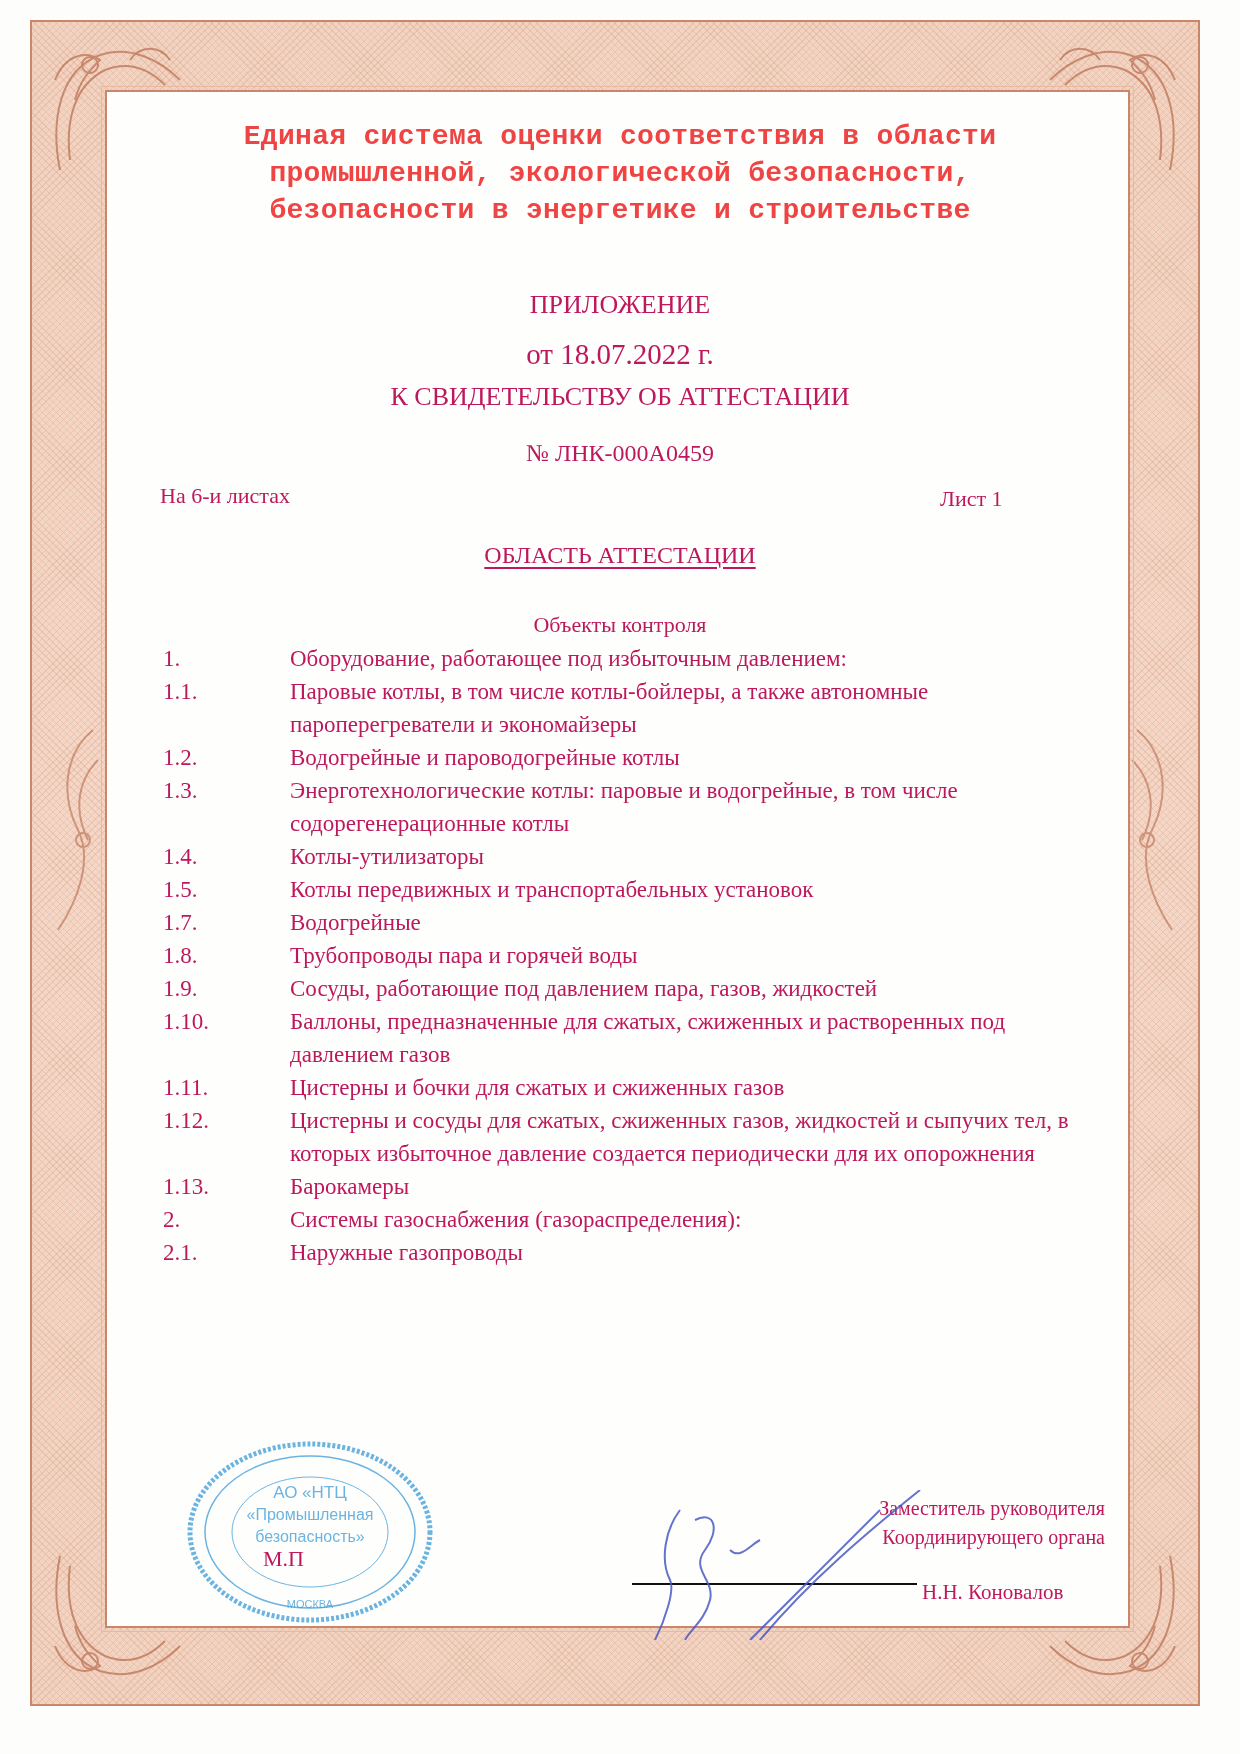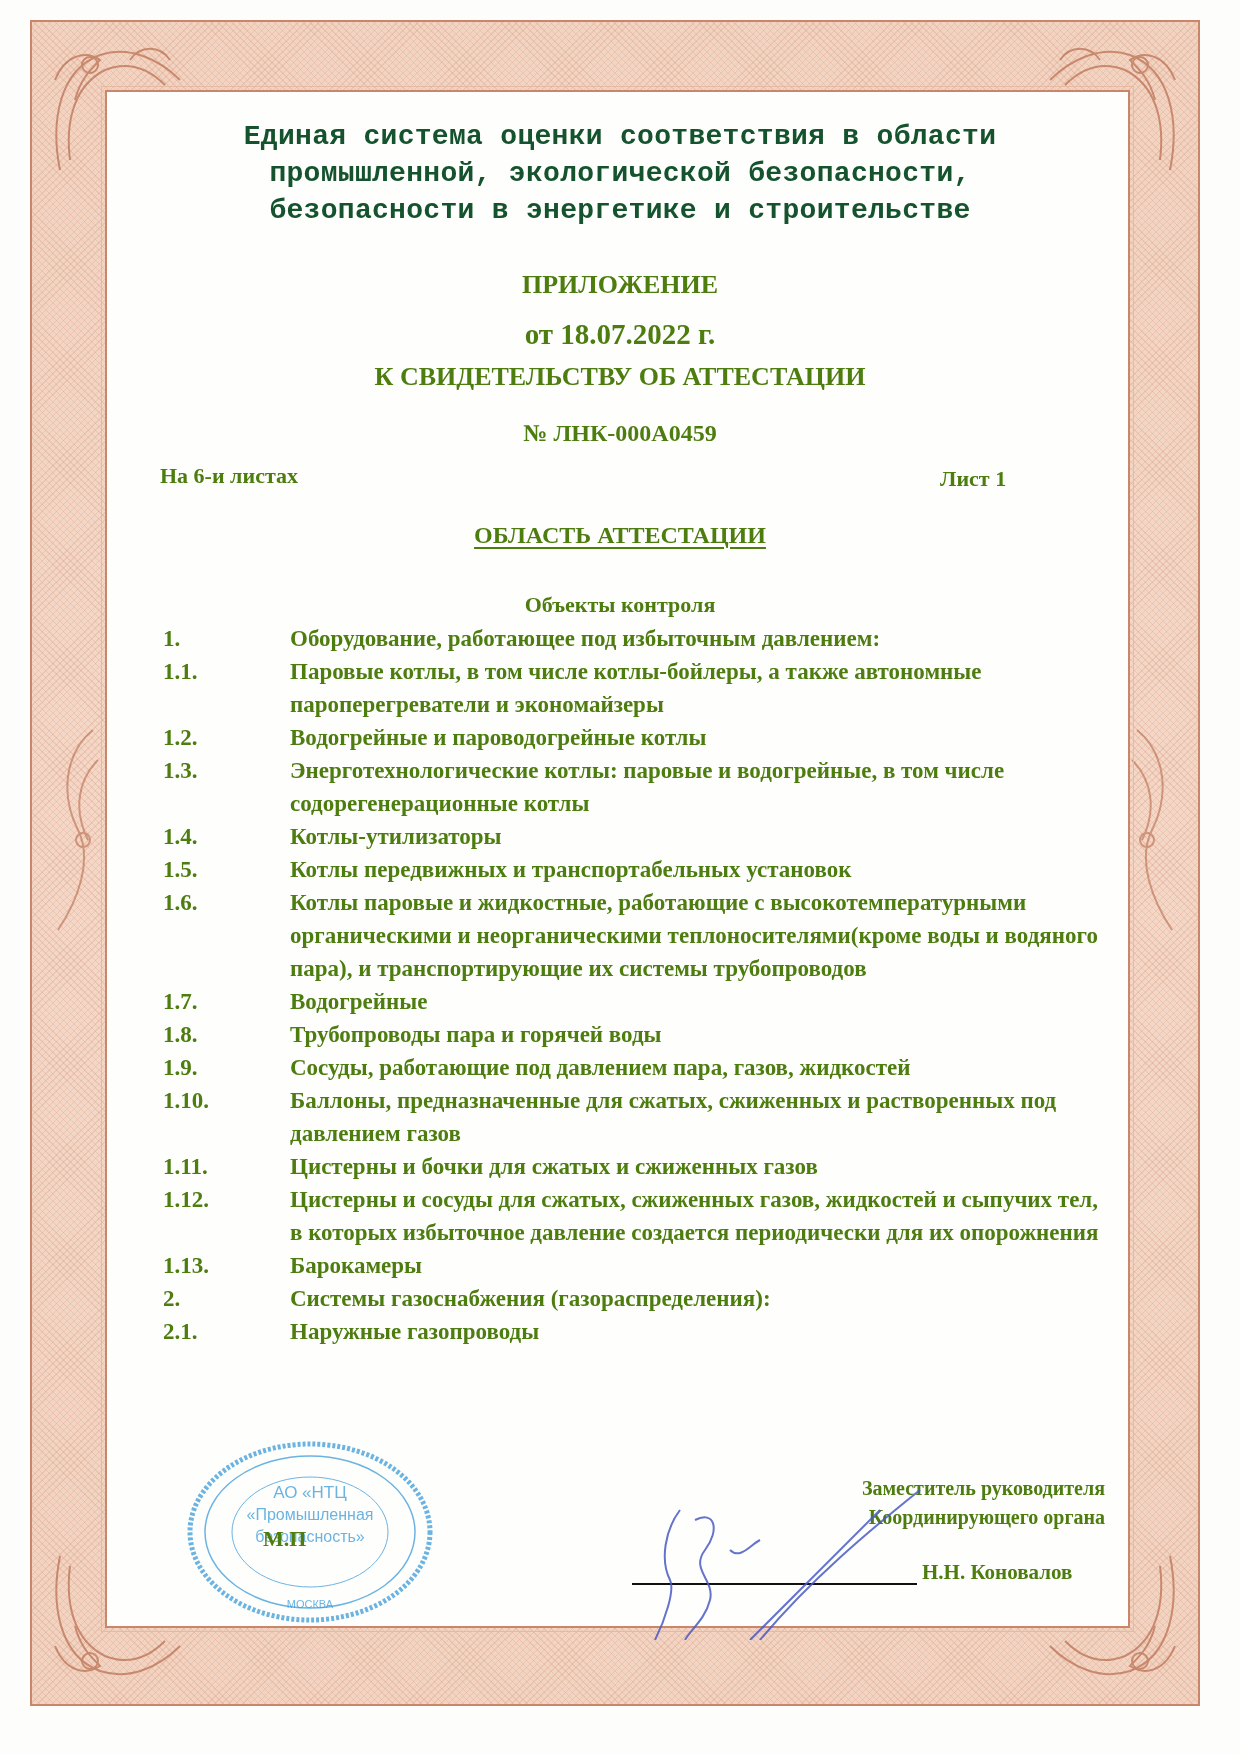--- a/index.html
+++ b/index.html
@@ -24,23 +24,23 @@
   .side-ornament.right { right:48px; top:720px; transform:scaleX(-1); }
   .inner {
     position:absolute; left:105px; top:90px; width:1025px; height:1538px;
     background:#fefefc; border:2px solid #c9866a; box-sizing:border-box;
     outline:1px solid #e6b9a2; outline-offset:3px;
   }
   .content { position:absolute; left:0; top:0; width:1240px; height:1754px; }
   .mono {
     position:absolute; left:150px; width:940px; text-align:center;
     font-family:"Liberation Mono", "DejaVu Sans Mono", monospace; font-weight:bold;
-    font-size:28px; line-height:37px; color:#14532d; letter-spacing:0.3px;
-  }
-  .serif { font-family:"Liberation Serif", "DejaVu Serif", serif; font-weight:bold; color:#4d7c0f; }
+    font-size:28px; line-height:37px; color:#ef4444; letter-spacing:0.3px;
+  }
+  .serif { font-family:"Liberation Serif", "DejaVu Serif", serif; font-weight:normal; color:#be185d;margin-top:20px; }
   .center { position:absolute; left:150px; width:940px; text-align:center; }
   .appendix { top:270px; font-size:26px; }
   .date { top:318px; font-size:29px; }
   .cert-title { top:362px; font-size:26px;text-align:center; }
   .cert-num { top:420px; font-size:24px; }
   .sheets { position:absolute; left:160px; top:463px; font-size:22px; }
   .sheet { position:absolute; left:940px; top:466px; font-size:22px; }
   .scope { top:522px; font-size:24px; text-decoration:underline; text-underline-offset:4px; }
   .objects { top:592px; font-size:22px; font-family:"Liberation Serif", serif; }
   .list { position:absolute; left:163px; top:622px; width:940px; }
@@ -149,24 +149,20 @@
       </div>
     <div class="row">
         <span class="num">1.4.</span>
         <span class="txt">Котлы-утилизаторы</span>
       </div>
     <div class="row">
         <span class="num">1.5.</span>
         <span class="txt">Котлы передвижных и транспортабельных установок</span>
       </div>
     <div class="row">
-        <span class="num">1.6.</span>
-        <span class="txt">Котлы паровые и жидкостные, работающие с высокотемпературными органическими и неорганическими теплоносителями(кроме воды и водяного пара), и транспортирующие их системы трубопроводов</span>
-      </div>
-    <div class="row">
         <span class="num">1.7.</span>
         <span class="txt">Водогрейные</span>
       </div>
     <div class="row">
         <span class="num">1.8.</span>
         <span class="txt">Трубопроводы пара и горячей воды</span>
       </div>
     <div class="row">
         <span class="num">1.9.</span>
         <span class="txt">Сосуды, работающие под давлением пара, газов, жидкостей</span>

